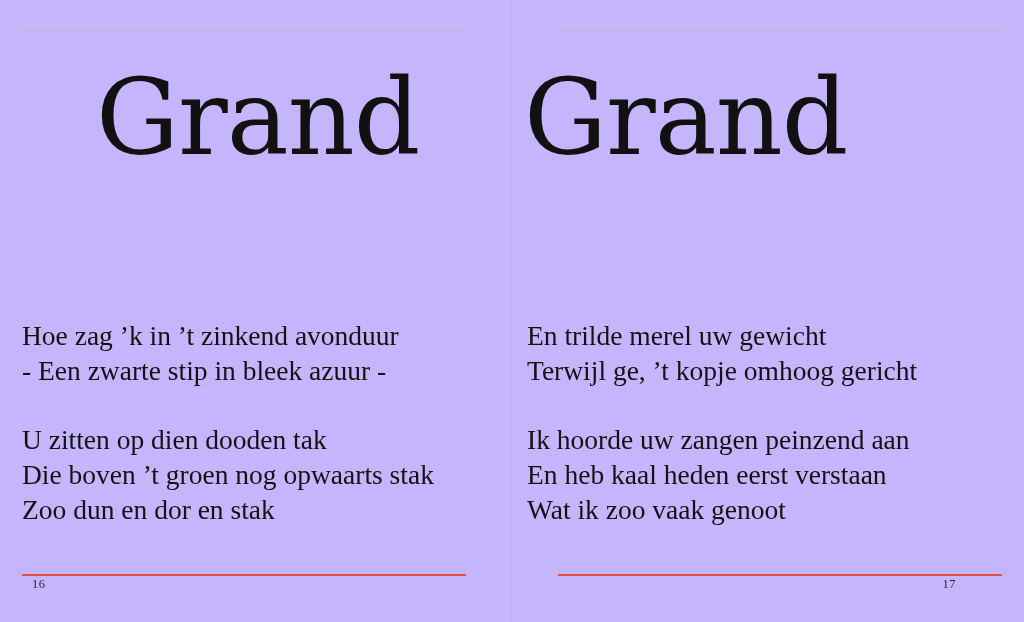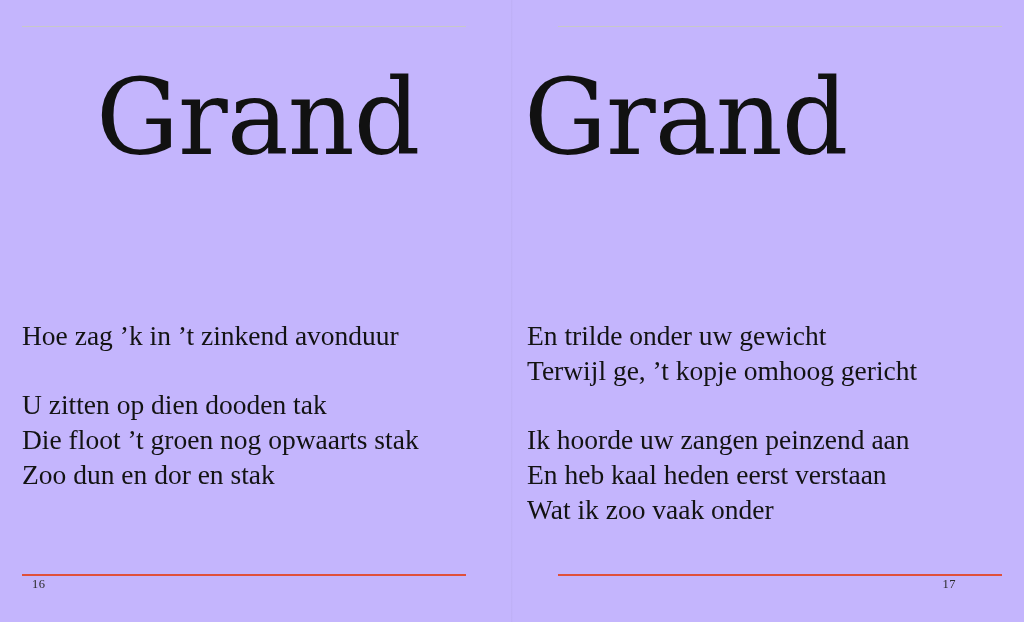--- a/index.html
+++ b/index.html
@@ -110,47 +110,48 @@
 
   <div class="page page-left">
 
     <div class="top-rule"></div>
 
     <div class="title">Grand</div>
 
     <div class="poem">
       <div class="stanza">
         <span class="line">Hoe zag ’k in ’t zinkend avonduur</span>
+        <span class="line">- Een zwarte stip in bleek azuur -</span>
       </div>
       <div class="stanza">
         <span class="line">U zitten op dien dooden tak</span>
-        <span class="line">Die floot ’t groen nog opwaarts stak</span>
+        <span class="line">Die boven ’t groen nog opwaarts stak</span>
         <span class="line">Zoo dun en dor en stak</span>
       </div>
     </div>
 
     <div class="foot-rule"></div>
     <div class="folio">16</div>
   </div>
 
   <div class="page page-right">
 
     <div class="top-rule"></div>
 
     <div class="title">Grand</div>
 
     <div class="poem shift">
       <div class="stanza">
-        <span class="line">En trilde onder uw gewicht</span>
+        <span class="line">En trilde merel uw gewicht</span>
         <span class="line">Terwijl ge, ’t kopje omhoog gericht</span>
       </div>
       <div class="stanza">
         <span class="line">Ik hoorde uw zangen peinzend aan</span>
         <span class="line">En heb kaal heden eerst verstaan</span>
-        <span class="line">Wat ik zoo vaak onder</span>
+        <span class="line">Wat ik zoo vaak genoot</span>
       </div>
     </div>
 
     <div class="foot-rule"></div>
     <div class="folio">17</div>
   </div>
 
   <div class="gutter"></div>
 </div>
 

